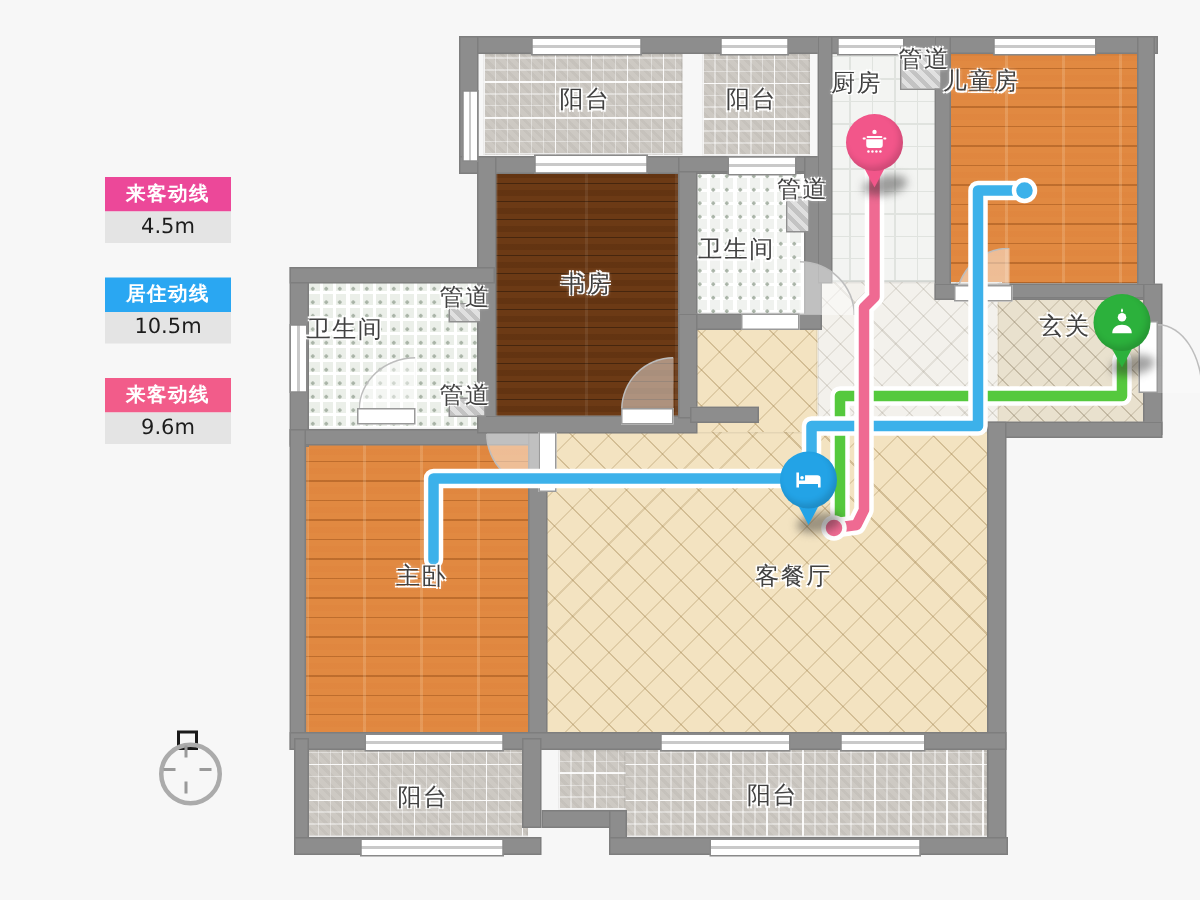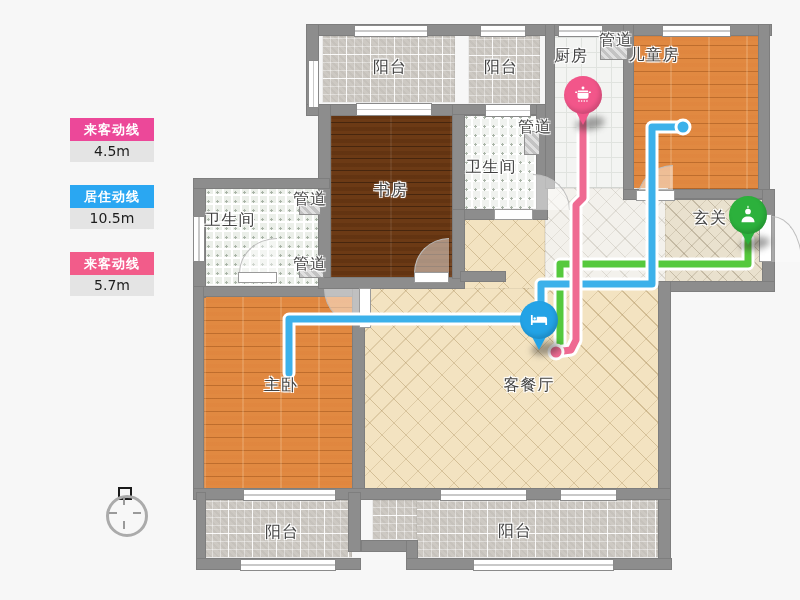--- a/index.html
+++ b/index.html
@@ -249,17 +249,17 @@
     <div class="legend-item" style="top:118px;">
       <div class="legend-head lg-green">来客动线</div>
       <div class="legend-val">4.5m</div>
     </div>
     <div class="legend-item" style="top:185px;">
       <div class="legend-head lg-blue">居住动线</div>
       <div class="legend-val">10.5m</div>
     </div>
     <div class="legend-item" style="top:252px;">
       <div class="legend-head lg-pink">来客动线</div>
-      <div class="legend-val">5.7m</div>
+      <div class="legend-val">9.6m</div>
     </div>
   </div>
 
 </div>
 
 </body></html>

